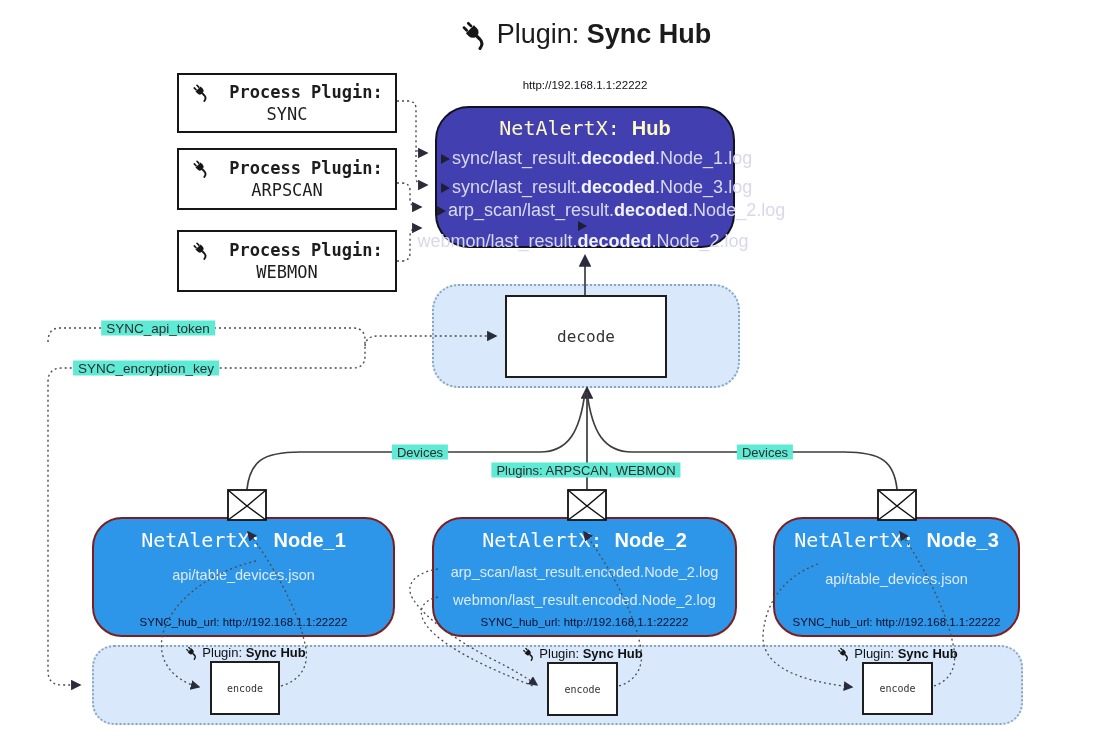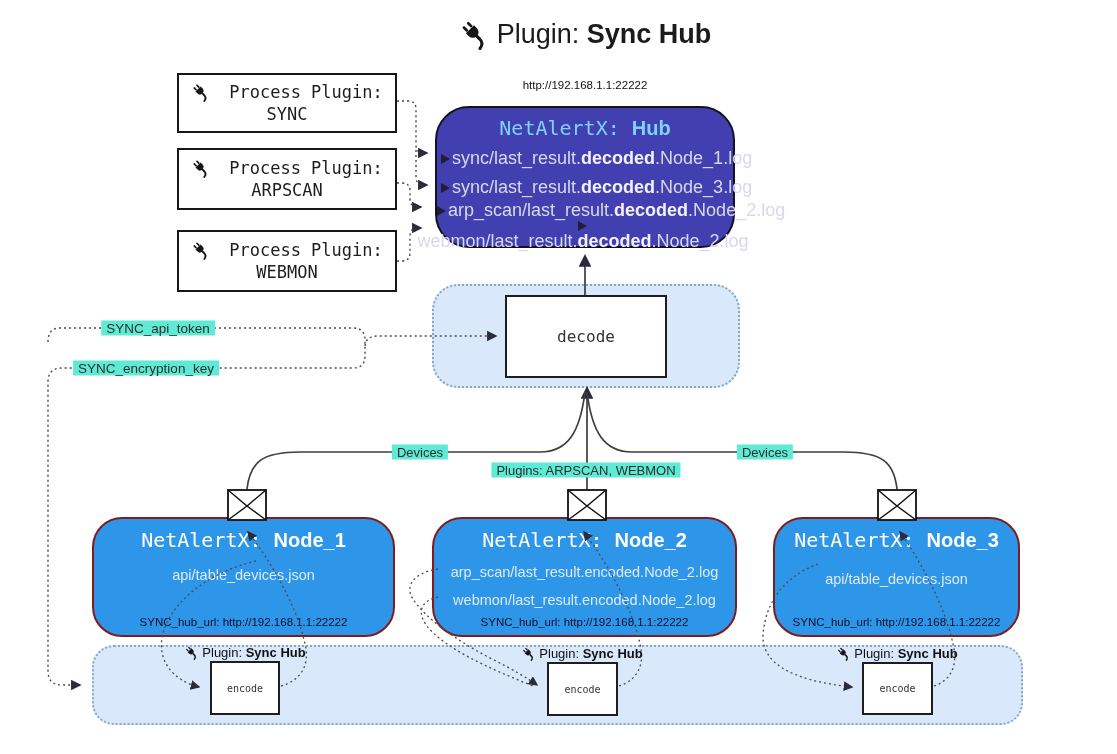--- a/index.html
+++ b/index.html
@@ -6,27 +6,27 @@
   #canvas{position:relative;width:1117px;height:754px;background:#fff;overflow:hidden;}
   .mono{font-family:"DejaVu Sans Mono",monospace;}
   
   .page-title{position:absolute;top:18px;left:585px;transform:translateX(-50%);
     display:flex;align-items:center;gap:6px;font-size:27px;color:#1b1b1b;white-space:nowrap;z-index:2;}
   .page-title b{font-weight:700;}
   
   .proc{position:absolute;left:177px;width:220px;background:#fff;border:2px solid #161616;
     box-sizing:border-box;display:flex;flex-direction:column;align-items:center;justify-content:center;
     font-size:17px;color:#1d1d1d;z-index:2;}
-  .proc .l1{display:flex;align-items:center;gap:18px;}
+  .proc .l1{display:flex;align-items:center;gap:18px;font-weight:bold;}
   .proc .l2{margin-top:2px;}
   
   .hub-url{position:absolute;top:79px;left:585px;transform:translateX(-50%);font-size:11.5px;color:#101018;z-index:2;}
   .hub{position:absolute;left:435px;top:106px;width:300px;height:142px;box-sizing:border-box;
     background:var(--hub,#4240b1);border:2px solid #121222;border-radius:34px;z-index:1;}
-  .hub-title{position:absolute;top:8px;left:0;right:0;text-align:center;color:#7dd3fc;font-size:20px;white-space:nowrap;}
+  .hub-title{position:absolute;top:8px;left:0;right:0;text-align:center;color:#fef9c3;font-size:20px;white-space:nowrap;}
   .hub-title .b{font-family:"Liberation Sans",sans-serif;font-weight:700;}
   .hub-row{position:absolute;left:4px;right:4px;display:flex;align-items:center;font-size:18px;
     color:#d8d8ec;white-space:nowrap;}
   .hub-row .b{font-weight:700;color:#f2f2fb;}
   .tri{width:0;height:0;border-top:5px solid transparent;border-bottom:5px solid transparent;
     border-left:9px solid #1f1f33;margin-right:2px;flex:0 0 auto;}
   
   .panel{position:absolute;background:var(--panel,#d9e9fb);border:2px dotted var(--panelBorder,#8aa5c2);
     border-radius:26px;box-sizing:border-box;z-index:1;}
   .whitebox{position:absolute;background:#fff;border:2px solid #1e1e1e;box-sizing:border-box;

